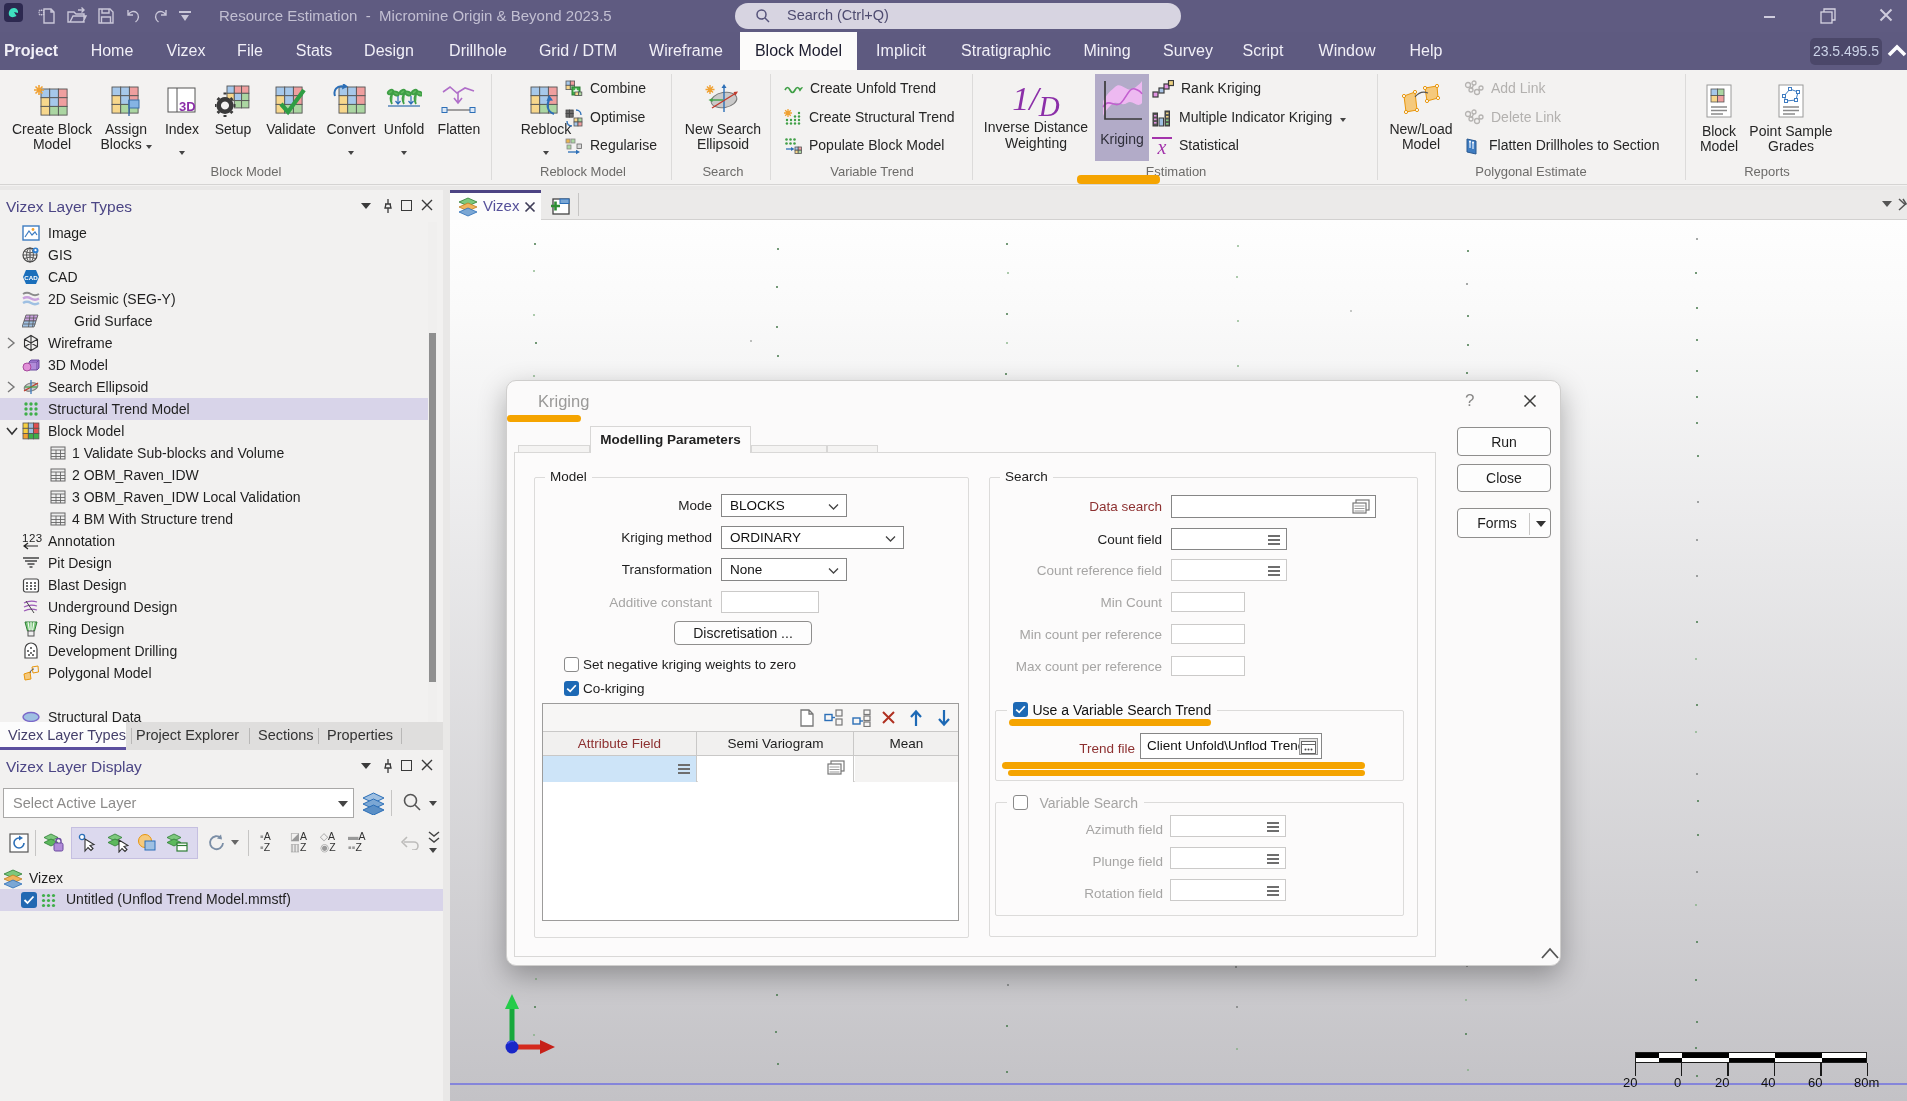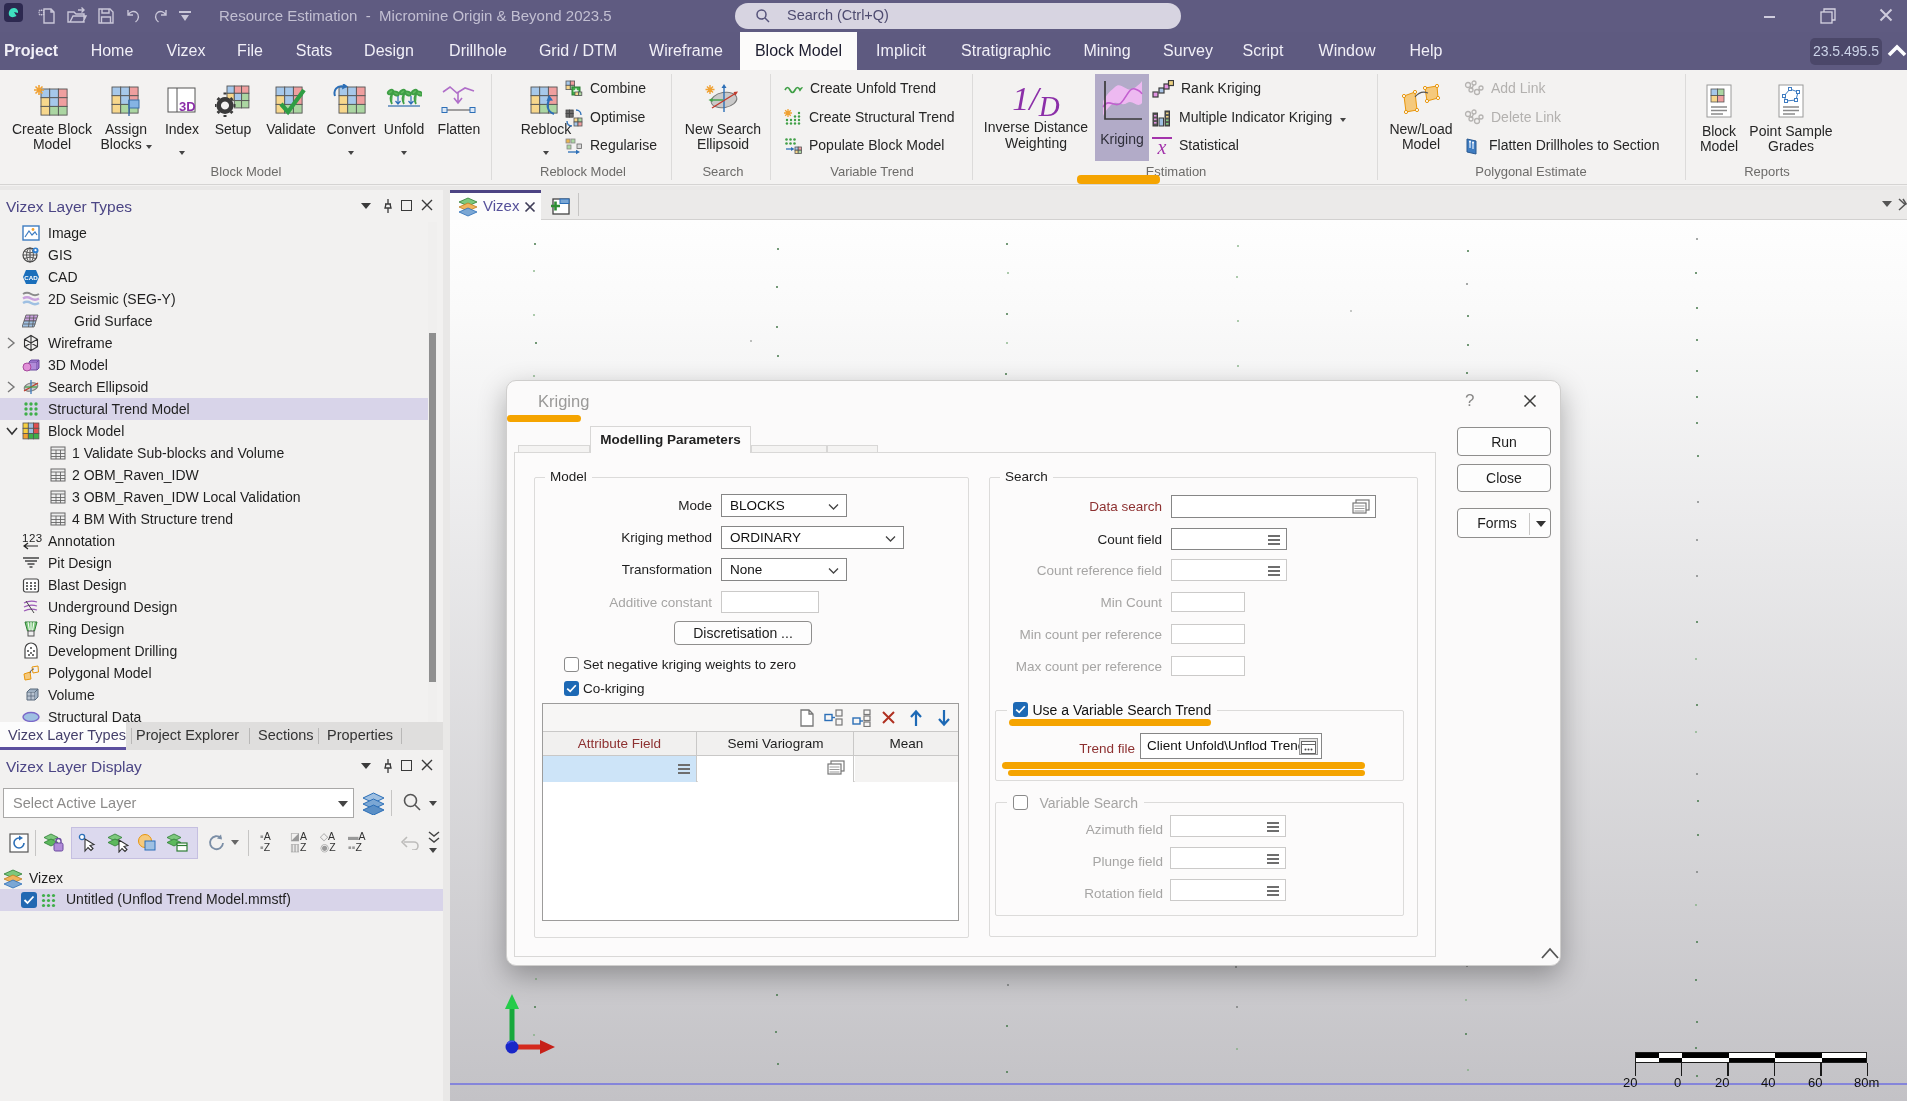--- a/index.html
+++ b/index.html
@@ -896,28 +896,20 @@
         <span class="tlabel" style="left:48px;">Ring Design</span>
       </div>
     <div class="trow" style="top:472px;">
         <svg class="ticon" style="left:22px;" width="18" height="18" viewBox="0 0 18 18">
           <path d="M2 10 L8 8 L9 15 L3 16 Z" fill="#f5c97c" stroke="#e8960c"></path>
           <path d="M10 3 L16 2 L16.5 8 L11 9 Z" fill="none" stroke="#e8960c"></path>
           <path d="M8 9 C9 6 10 5 12 5" fill="none" stroke="#555"></path>
         </svg>
         <span class="tlabel" style="left:48px;">Polygonal Model</span>
       </div>
-    <div class="trow" style="top:494px;">
-        <svg class="ticon" style="left:22px;" width="18" height="18" viewBox="0 0 18 18">
-          <path d="M5 6 h8 v8 h-8 z" fill="#b9c4d1" stroke="#5a6b7d"></path>
-          <path d="M5 6 l3 -3 h8 l-3 3 M13 14 l3 -3 v-8 l-3 3" fill="#9fb0c2" stroke="#5a6b7d"></path>
-          <path d="M9 6 v8 M5 10 h8" stroke="#5a6b7d" stroke-width="0.8"></path>
-        </svg>
-        <span class="tlabel" style="left:48px;">Volume</span>
-      </div>
     <div class="trow" style="top:516px;">
         <svg class="ticon" style="left:22px;" width="18" height="18" viewBox="0 0 18 18">
           <ellipse cx="9" cy="9" rx="8" ry="4.5" fill="#9fc0e2" stroke="#7b68c9" stroke-width="1.4"></ellipse>
         </svg>
         <span class="tlabel" style="left:48px;">Structural Data</span>
       </div>
 
     <div class="abs" style="left:428px; top:32px; width:9px; height:500px; background:#f0efee;"></div>
     <div class="abs" style="left:429px; top:143px; width:7px; height:349px; background:#8f8f8f;"></div>
 

